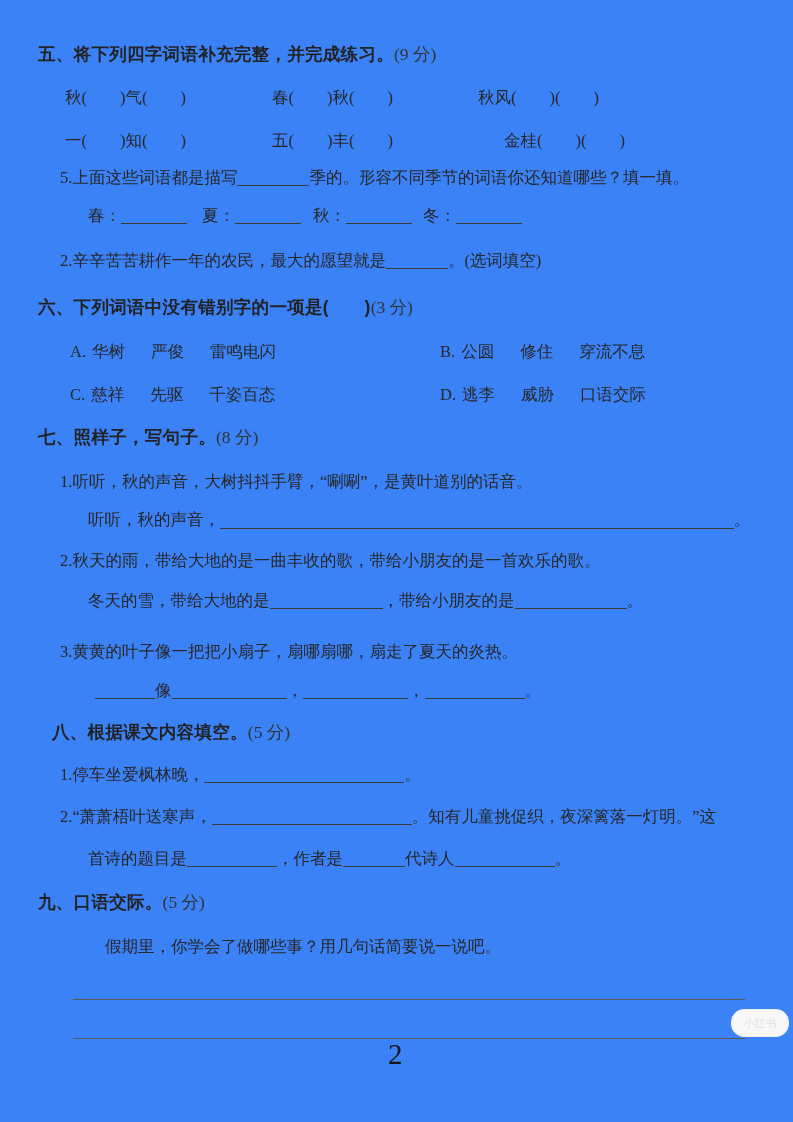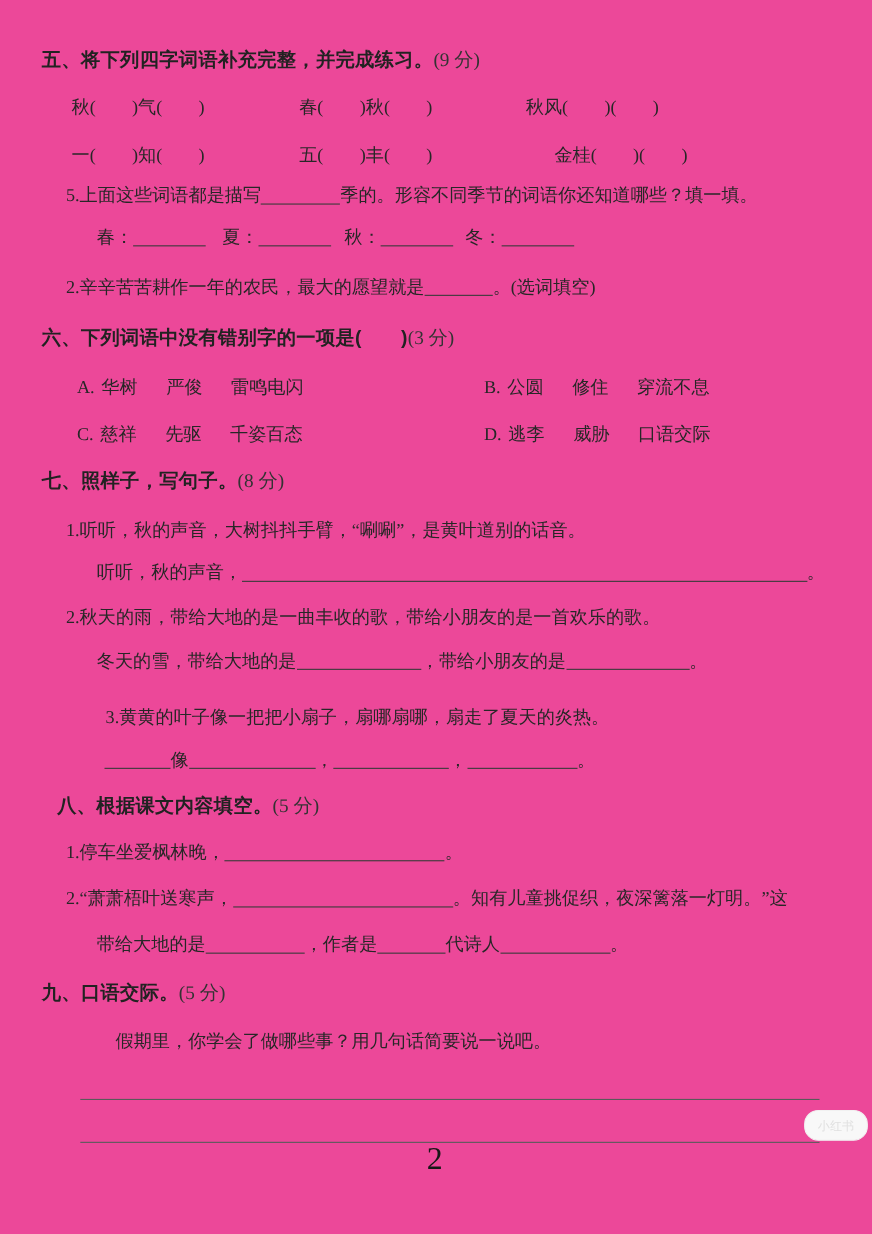--- a/index.html
+++ b/index.html
@@ -1,17 +1,17 @@
 <!DOCTYPE html>
 <html><head>
 <meta charset="utf-8">
 <style>
   html,body{margin:0;padding:0;background:#e9e9e9;}
   .page{
-    position:relative;width:793px;height:1122px;background:#ec4899;
+    position:relative;width:793px;height:1122px;background:#3b82f6;
     margin:0 auto;overflow:hidden;
     font-family:"Liberation Serif","DejaVu Serif",serif;
     color:#272727;font-size:16.5px;
   }
   .line{position:absolute;white-space:pre;line-height:1.25;}
   .h{
     font-family:"Liberation Sans","DejaVu Sans",sans-serif;
     font-weight:700;font-size:17.5px;letter-spacing:.3px;color:#222;
   }
   .h .score{
@@ -74,30 +74,30 @@
   <div class="line opt" style="left:440px;top:385px;"><span>D.</span><span class="ow first">逃李</span><span class="ow">威胁</span><span class="ow">口语交际</span></div>
 
   <div class="line h" style="left:38px;top:427px;"><span>七、照样子，写句子。</span><span class="score">(8 分)</span></div>
 
   <div class="line" style="left:60px;top:472px;">1.听听，秋的声音，大树抖抖手臂，“唰唰”，是黄叶道别的话音。</div>
   <div class="flexline" style="left:88px;top:509px;width:662px;"><span>听听，秋的声音，</span><span class="blank-grow"></span><span>。</span></div>
 
   <div class="line" style="left:60px;top:551px;">2.秋天的雨，带给大地的是一曲丰收的歌，带给小朋友的是一首欢乐的歌。</div>
   <div class="line" style="left:88px;top:591px;"><span>冬天的雪，带给大地的是</span><span class="blank" style="width:113px;"></span><span>，带给小朋友的是</span><span class="blank" style="width:112px;"></span><span>。</span></div>
 
-  <div class="line" style="left:60px;top:642px;margin-left:36px;">3.黄黄的叶子像一把把小扇子，扇哪扇哪，扇走了夏天的炎热。</div>
+  <div class="line" style="left:60px;top:642px;">3.黄黄的叶子像一把把小扇子，扇哪扇哪，扇走了夏天的炎热。</div>
   <div class="line" style="left:95px;top:681px;"><span class="blank" style="width:60px;"></span><span>像</span><span class="blank" style="width:115px;"></span><span>，</span><span class="blank" style="width:105px;"></span><span>，</span><span class="blank" style="width:100px;"></span><span>。</span></div>
 
   <div class="line h" style="left:38px;top:722px;margin-left:14px;"><span>八、根据课文内容填空。</span><span class="score">(5 分)</span></div>
 
   <div class="line" style="left:60px;top:765px;"><span>1.停车坐爱枫林晚，</span><span class="blank" style="width:200px;"></span><span>。</span></div>
 
   <div class="line" style="left:60px;top:807px;"><span>2.“萧萧梧叶送寒声，</span><span class="blank" style="width:200px;"></span><span>。知有儿童挑促织，夜深篱落一灯明。”这</span></div>
 
-  <div class="line" style="left:88px;top:849px;"><span>带给大地的是</span><span class="blank" style="width:90px;"></span><span>，作者是</span><span class="blank" style="width:62px;"></span><span>代诗人</span><span class="blank" style="width:100px;"></span><span>。</span></div>
+  <div class="line" style="left:88px;top:849px;"><span>首诗的题目是</span><span class="blank" style="width:90px;"></span><span>，作者是</span><span class="blank" style="width:62px;"></span><span>代诗人</span><span class="blank" style="width:100px;"></span><span>。</span></div>
 
   <div class="line h" style="left:38px;top:892px;"><span>九、口语交际。</span><span class="score">(5 分)</span></div>
 
   <div class="line" style="left:105px;top:937px;">假期里，你学会了做哪些事？用几句话简要说一说吧。</div>
 
   <div class="answer-line" style="left:73px;top:999px;width:672px;"></div>
   <div class="answer-line" style="left:73px;top:1038px;width:672px;"></div>
 
   <div class="watermark" style="left:731px;top:1009px;">小红书</div>
 

